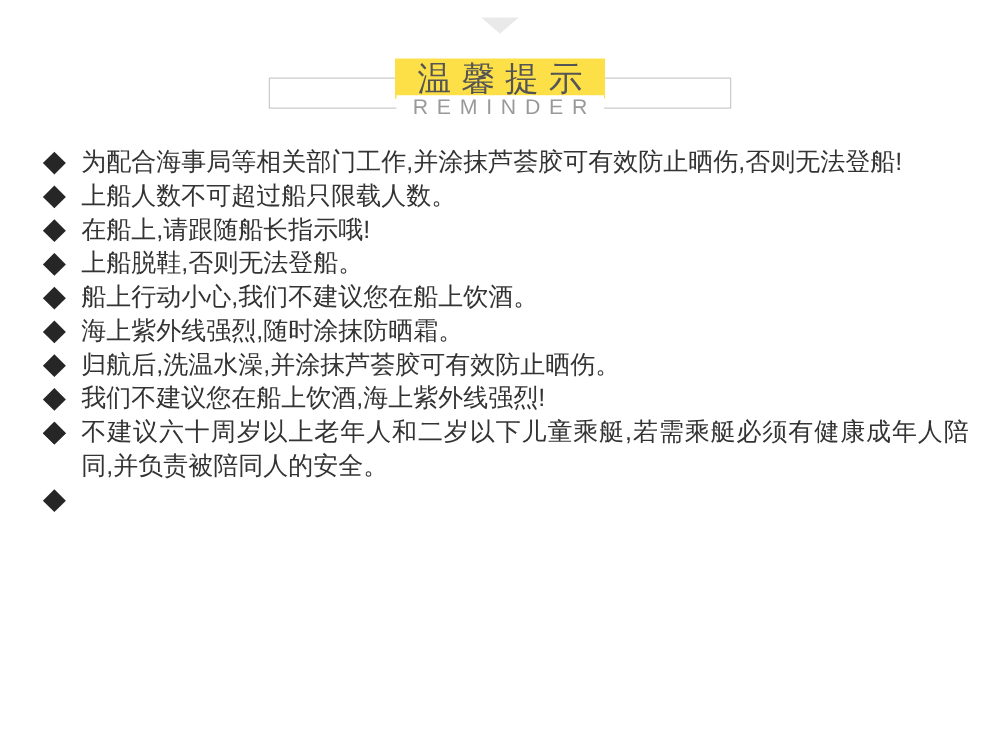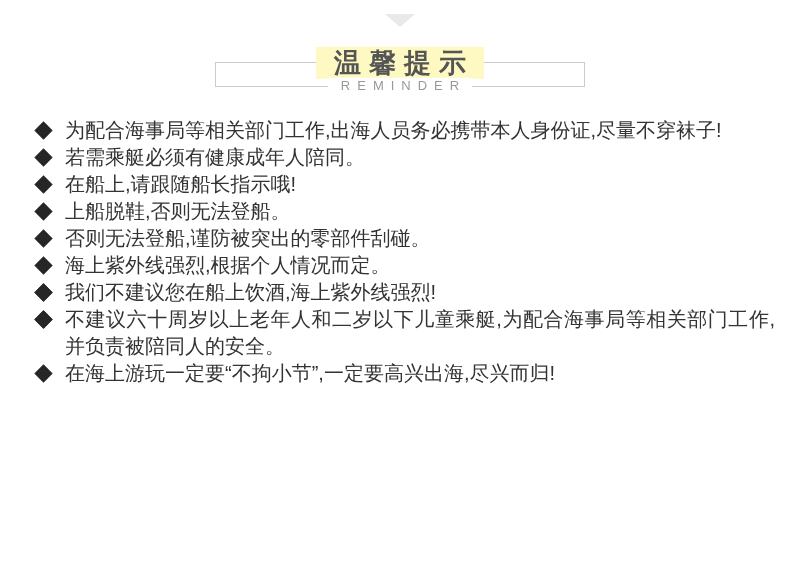--- a/index.html
+++ b/index.html
@@ -27,37 +27,37 @@
     width: 370px;
     height: 25px;
     margin: 35px auto 0 auto;
     border: 1px solid #cccccc;
   }
   .header-title {
     position: absolute;
     top: 0;
     left: 50%;
     transform: translate(-50%, -50%);
-    background: #fef9c3;
+    background: #fde047;
     padding: 0 10px 0 18px;
     font-size: 27px;
-    font-weight: bold;
+    font-weight: normal;
     letter-spacing: 8px;
     color: #555555;
     white-space: nowrap;
     line-height: 1.2;
   }
   .header-subtitle {
     position: absolute;
     bottom: 0;
     left: 50%;
     transform: translate(-50%, 50%);
     background: #ffffff;
     padding: 0 6px 0 13px;
-    font-size: 13px;
+    font-size: 17px;
     letter-spacing: 7px;
     color: #999999;
     white-space: nowrap;
     line-height: 1.2;
   }
   .tips {
     list-style: none;
     margin: 30px 0 0 0;
     padding: 0 25px 0 65px;
   }
@@ -87,67 +87,67 @@
 
   <div class="header-box">
     <div class="header-title">温馨提示</div>
     <div class="header-subtitle">REMINDER</div>
   </div>
 
   <ul class="tips">
 
       <li class="tip">
         <span class="diamond"></span>
-        <span class="tip-text">为配合海事局等相关部门工作,出海人员务必携带本人身份证,尽量不穿袜子!</span>
+        <span class="tip-text">为配合海事局等相关部门工作,并涂抹芦荟胶可有效防止晒伤,否则无法登船!</span>
       </li>
 
       <li class="tip">
         <span class="diamond"></span>
-        <span class="tip-text">若需乘艇必须有健康成年人陪同。</span>
+        <span class="tip-text">上船人数不可超过船只限载人数。</span>
       </li>
 
       <li class="tip">
         <span class="diamond"></span>
         <span class="tip-text">在船上,请跟随船长指示哦!</span>
       </li>
 
       <li class="tip">
         <span class="diamond"></span>
         <span class="tip-text">上船脱鞋,否则无法登船。</span>
       </li>
 
       <li class="tip">
         <span class="diamond"></span>
-        <span class="tip-text">否则无法登船,谨防被突出的零部件刮碰。</span>
+        <span class="tip-text">船上行动小心,我们不建议您在船上饮酒。</span>
       </li>
 
       <li class="tip">
         <span class="diamond"></span>
-        <span class="tip-text">海上紫外线强烈,根据个人情况而定。</span>
+        <span class="tip-text">海上紫外线强烈,随时涂抹防晒霜。</span>
       </li>
 
       <li class="tip">
         <span class="diamond"></span>
+        <span class="tip-text">归航后,洗温水澡,并涂抹芦荟胶可有效防止晒伤。</span>
       </li>
 
 
       <li class="tip">
         <span class="diamond"></span>
         <span class="tip-text">我们不建议您在船上饮酒,海上紫外线强烈!</span>
       </li>
 
       <li class="tip">
         <span class="diamond"></span>
       </li>
 
       <li class="tip">
         <span class="diamond"></span>
-        <span class="tip-text">不建议六十周岁以上老年人和二岁以下儿童乘艇,为配合海事局等相关部门工作,并负责被陪同人的安全。</span>
+        <span class="tip-text">不建议六十周岁以上老年人和二岁以下儿童乘艇,若需乘艇必须有健康成年人陪同,并负责被陪同人的安全。</span>
       </li>
 
 
       <li class="tip">
         <span class="diamond"></span>
-        <span class="tip-text">在海上游玩一定要“不拘小节”,一定要高兴出海,尽兴而归!</span>
       </li>
     </ul>
 
 </div>
 
 </body></html>

